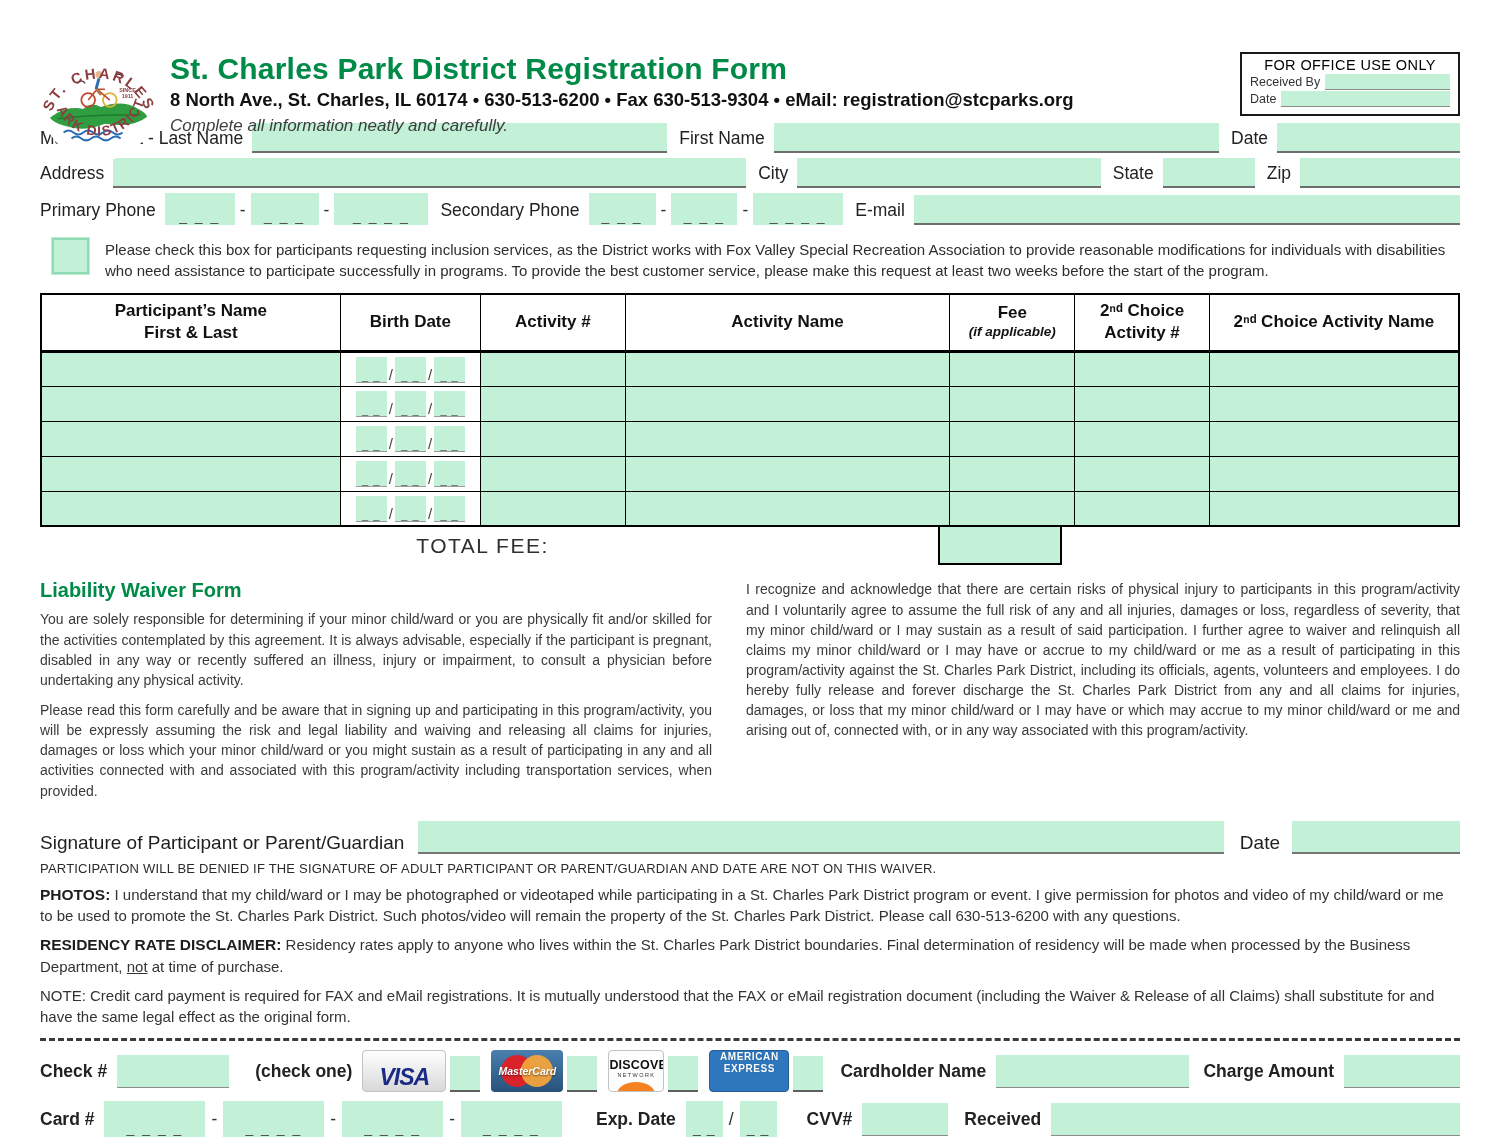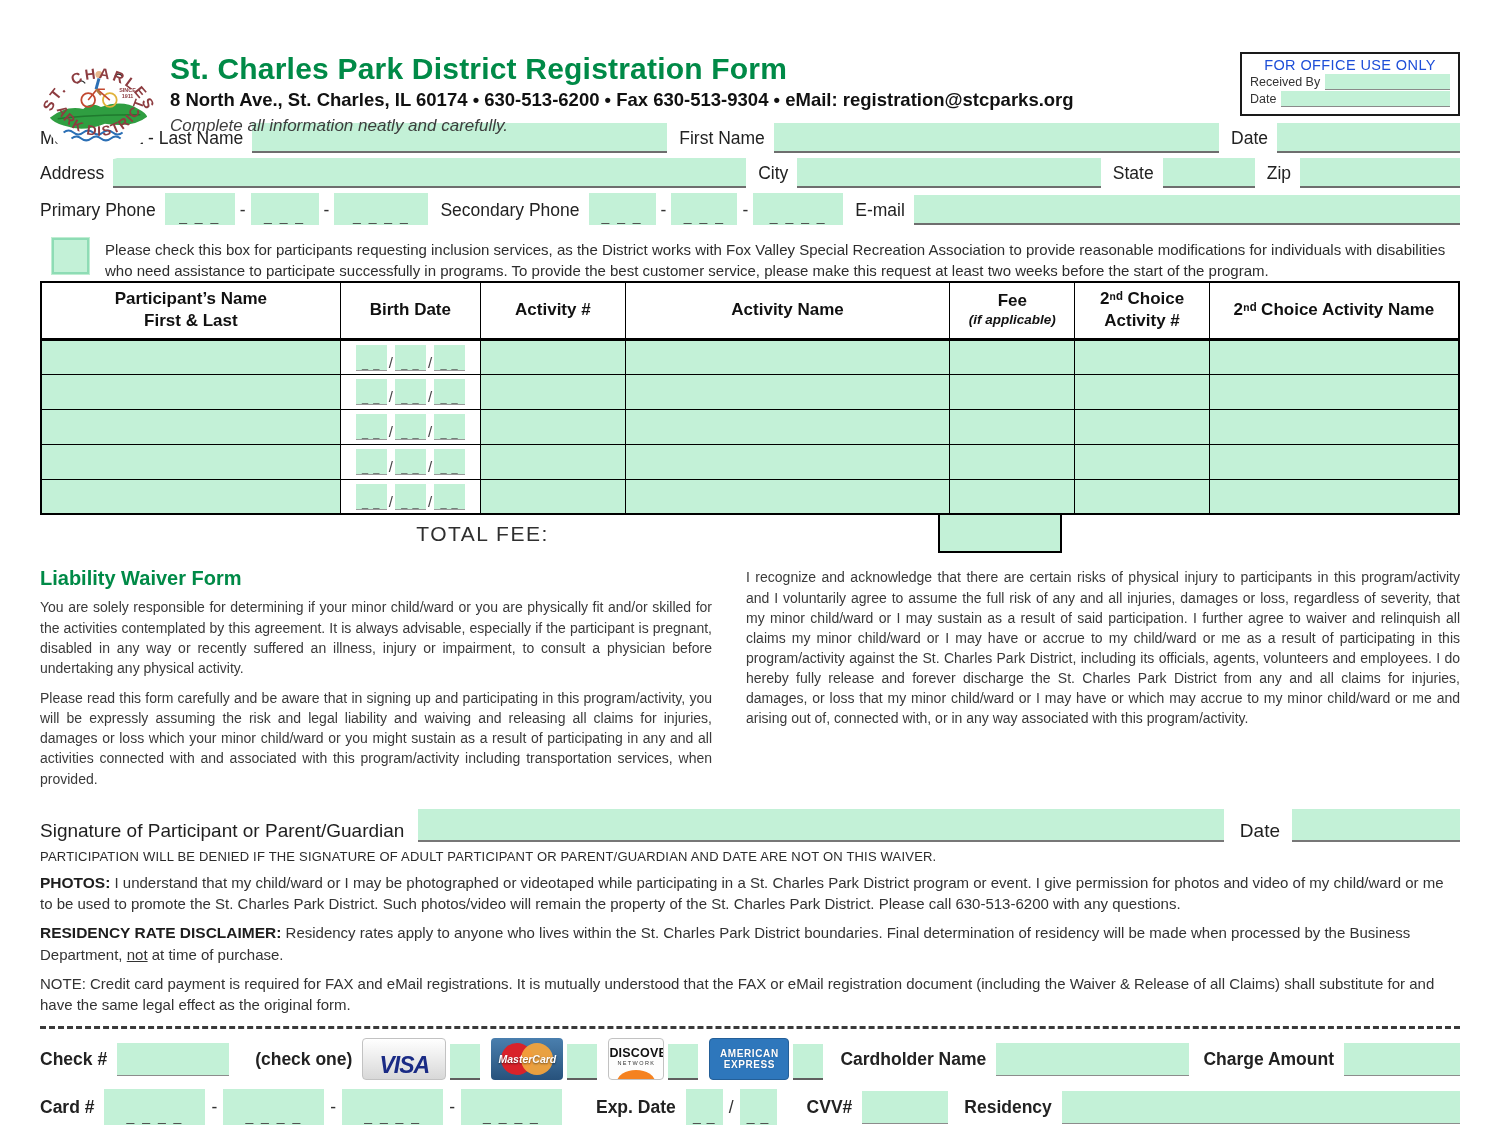--- a/index.html
+++ b/index.html
@@ -11,41 +11,41 @@
   .page { padding:0 40px; }
 
   
   .hdr { display:flex; padding-top:44px; position:relative; height:118px; }
   .logo { width:118px; height:118px; flex:none; margin-right:12px; }
   .hdr-text { padding-top:8px; }
   .title { color:#008A47; font-size:30px; font-weight:600; margin:0 0 3px; letter-spacing:0.2px; }
   .contact-line { font-size:18.5px; font-weight:bold; color:#111; }
   .tagline { font-size:17px; font-style:italic; color:#3d3d3d; margin-top:5px; }
   .office-box { position:absolute; right:0; top:52px; width:220px; border:2px solid #1a1a1a; padding:3px 8px 7px; background:#fff; }
-  .ob-title { text-align:center; font-size:14.5px; color:#1d4ed8; letter-spacing:0.4px; }
+  .ob-title { text-align:center; font-size:14.5px; color:#000000; letter-spacing:0.4px; }
   .ob-row { display:flex; align-items:center; font-size:12.5px; color:#333; margin-top:1px; }
   .ob-row .ob-lbl { white-space:nowrap; padding-bottom:1px; }
   .ob-field { flex:1; height:16px; background:#C3F1D7; border-bottom:1px solid #8a8a8a; margin-left:5px; }
 
   
   .crow { display:flex; align-items:flex-end; margin-top:5px; font-size:17.5px; color:#222; }
   .lbl { white-space:nowrap; padding:0 9px 4px 0; }
   .lbl.mid { padding-left:12px; }
   .fld { background:#C3F1D7; border-bottom:2px solid #6e6e6e; height:30px; }
   .pbox { background:#C3F1D7; height:32px; display:flex; align-items:flex-end; justify-content:center;
           font-size:14px; color:#4a4a4a; letter-spacing:2px; padding-bottom:1px; }
   .pdash { padding:0 5px 4px; color:#333; }
 
   
   .inclusion { display:flex; margin-top:13px; align-items:flex-start; }
   .inc-check { width:37px; height:36px; background:#C3F1D7; border:2px solid #8edcb5; outline:1px solid #bfeed2; flex:none; margin:0 16px 0 12px; }
   .inc-text { font-size:15px; line-height:1.38; color:#2d2d2d; padding-top:2px; }
 
   
-  table.ptable { width:100%; border-collapse:collapse; table-layout:fixed; margin-top:0; border:2.5px solid #000;padding-left:6px; }
+  table.ptable { width:100%; border-collapse:collapse; table-layout:fixed; margin-top:12px; border:2.5px solid #000;padding-left:6px; }
   .ptable th { border:1.5px solid #000; border-bottom:3px solid #000; font-size:17px; font-weight:bold;
                color:#111; padding:5px 2px 7px; line-height:1.25; background:#fff; }
   .ptable th .sub { font-weight:bold; font-style:italic; font-size:13.5px; display:block; margin-top:1px; }
   .ptable td { border:1.5px solid #000; height:35px; background:#C3F1D7; }
   .ptable td.bd { background:#fff; padding:0; }
   .bd-wrap { display:flex; align-items:flex-end; justify-content:center; gap:2px; padding:4px 2px 3px; }
   .bd-box { width:31px; height:26px; background:#C3F1D7; display:flex; align-items:flex-end; justify-content:center;
             font-size:11px; color:#555; letter-spacing:1px; border-bottom:1px solid #9a9a9a; }
   .bd-slash { font-size:15px; color:#444; line-height:1; padding-bottom:1px; }
 
@@ -81,21 +81,21 @@
           display:flex; align-items:flex-end; justify-content:center; }
   .visa .vtxt { color:#1a2b85; font-weight:bold; font-style:italic; font-size:23px; letter-spacing:-1px; }
   .mc { width:72px; background:linear-gradient(#4a7fae,#27527c); display:flex; align-items:center; justify-content:center; }
   .mc .circ-r { position:absolute; left:10px; top:5px; width:32px; height:32px; border-radius:50%; background:#d9222a; }
   .mc .circ-o { position:absolute; right:10px; top:5px; width:32px; height:32px; border-radius:50%; background:#f2a33c; opacity:.95; }
   .mc .mtxt { position:relative; color:#fff; font-style:italic; font-weight:bold; font-size:10.5px; text-shadow:0 1px 2px rgba(0,0,0,.55); }
   .disc { width:56px; background:#fdfdfd; border:1px solid #c2c2c2; overflow:hidden; text-align:center; padding-top:8px; }
   .disc .d1 { font-weight:800; font-size:12.5px; color:#101010; letter-spacing:0.2px; line-height:1; }
   .disc .d2 { font-size:5.5px; color:#333; letter-spacing:1.4px; line-height:1.3; }
   .disc .swoosh { position:absolute; bottom:-15px; left:8px; right:8px; height:24px; background:#f58220; border-radius:50%; }
-  .amex { width:80px; background:#2e77bc; display:flex; flex-direction:column; align-items:center; justify-content:center;
+  .amex { width:80px; background:#2e77bc; display:flex; flex-direction:column; align-items:center; 
           border:1px solid #245f98; }
   .amex .atxt { color:#fff; font-weight:800; font-size:10px; letter-spacing:0.6px; line-height:1.15; text-shadow:0 0 1px #184c80; }
   .cardcheck { width:30px; height:36px; background:#C3F1D7; border-bottom:2px solid #5f5f5f; margin:6px 11px 0 1px; flex:none; }
   .numbox { width:101px; height:36px; background:#C3F1D7; display:flex; align-items:flex-end; justify-content:center;
             color:#4a4a4a; font-size:14px; letter-spacing:2px; padding-bottom:1px; flex:none; }
   .numbox.sm { width:37px; letter-spacing:1px; }
   .ndash { padding:0 6px; color:#333; }
 </style>
 </head>
 <body>
@@ -393,17 +393,17 @@
     <span class="ndash">-</span>
     <span class="numbox">_ _ _ _</span>
     <span class="ndash">-</span>
     <span class="numbox">_ _ _ _</span>
     <span class="plab" style="padding-left:34px;">Exp. Date</span>
     <span class="numbox sm">_ _</span>
     <span class="ndash">/</span>
     <span class="numbox sm">_ _</span>
     <span class="plab" style="padding-left:30px;">CVV#</span>
     <span class="pay-field" style="width:86px; margin-right:16px;"></span>
-    <span class="plab">Residency</span>
+    <span class="plab">Received</span>
     <span class="pay-field" style="flex:1;"></span>
   </div>
 
 </div>
 
 </body></html>

